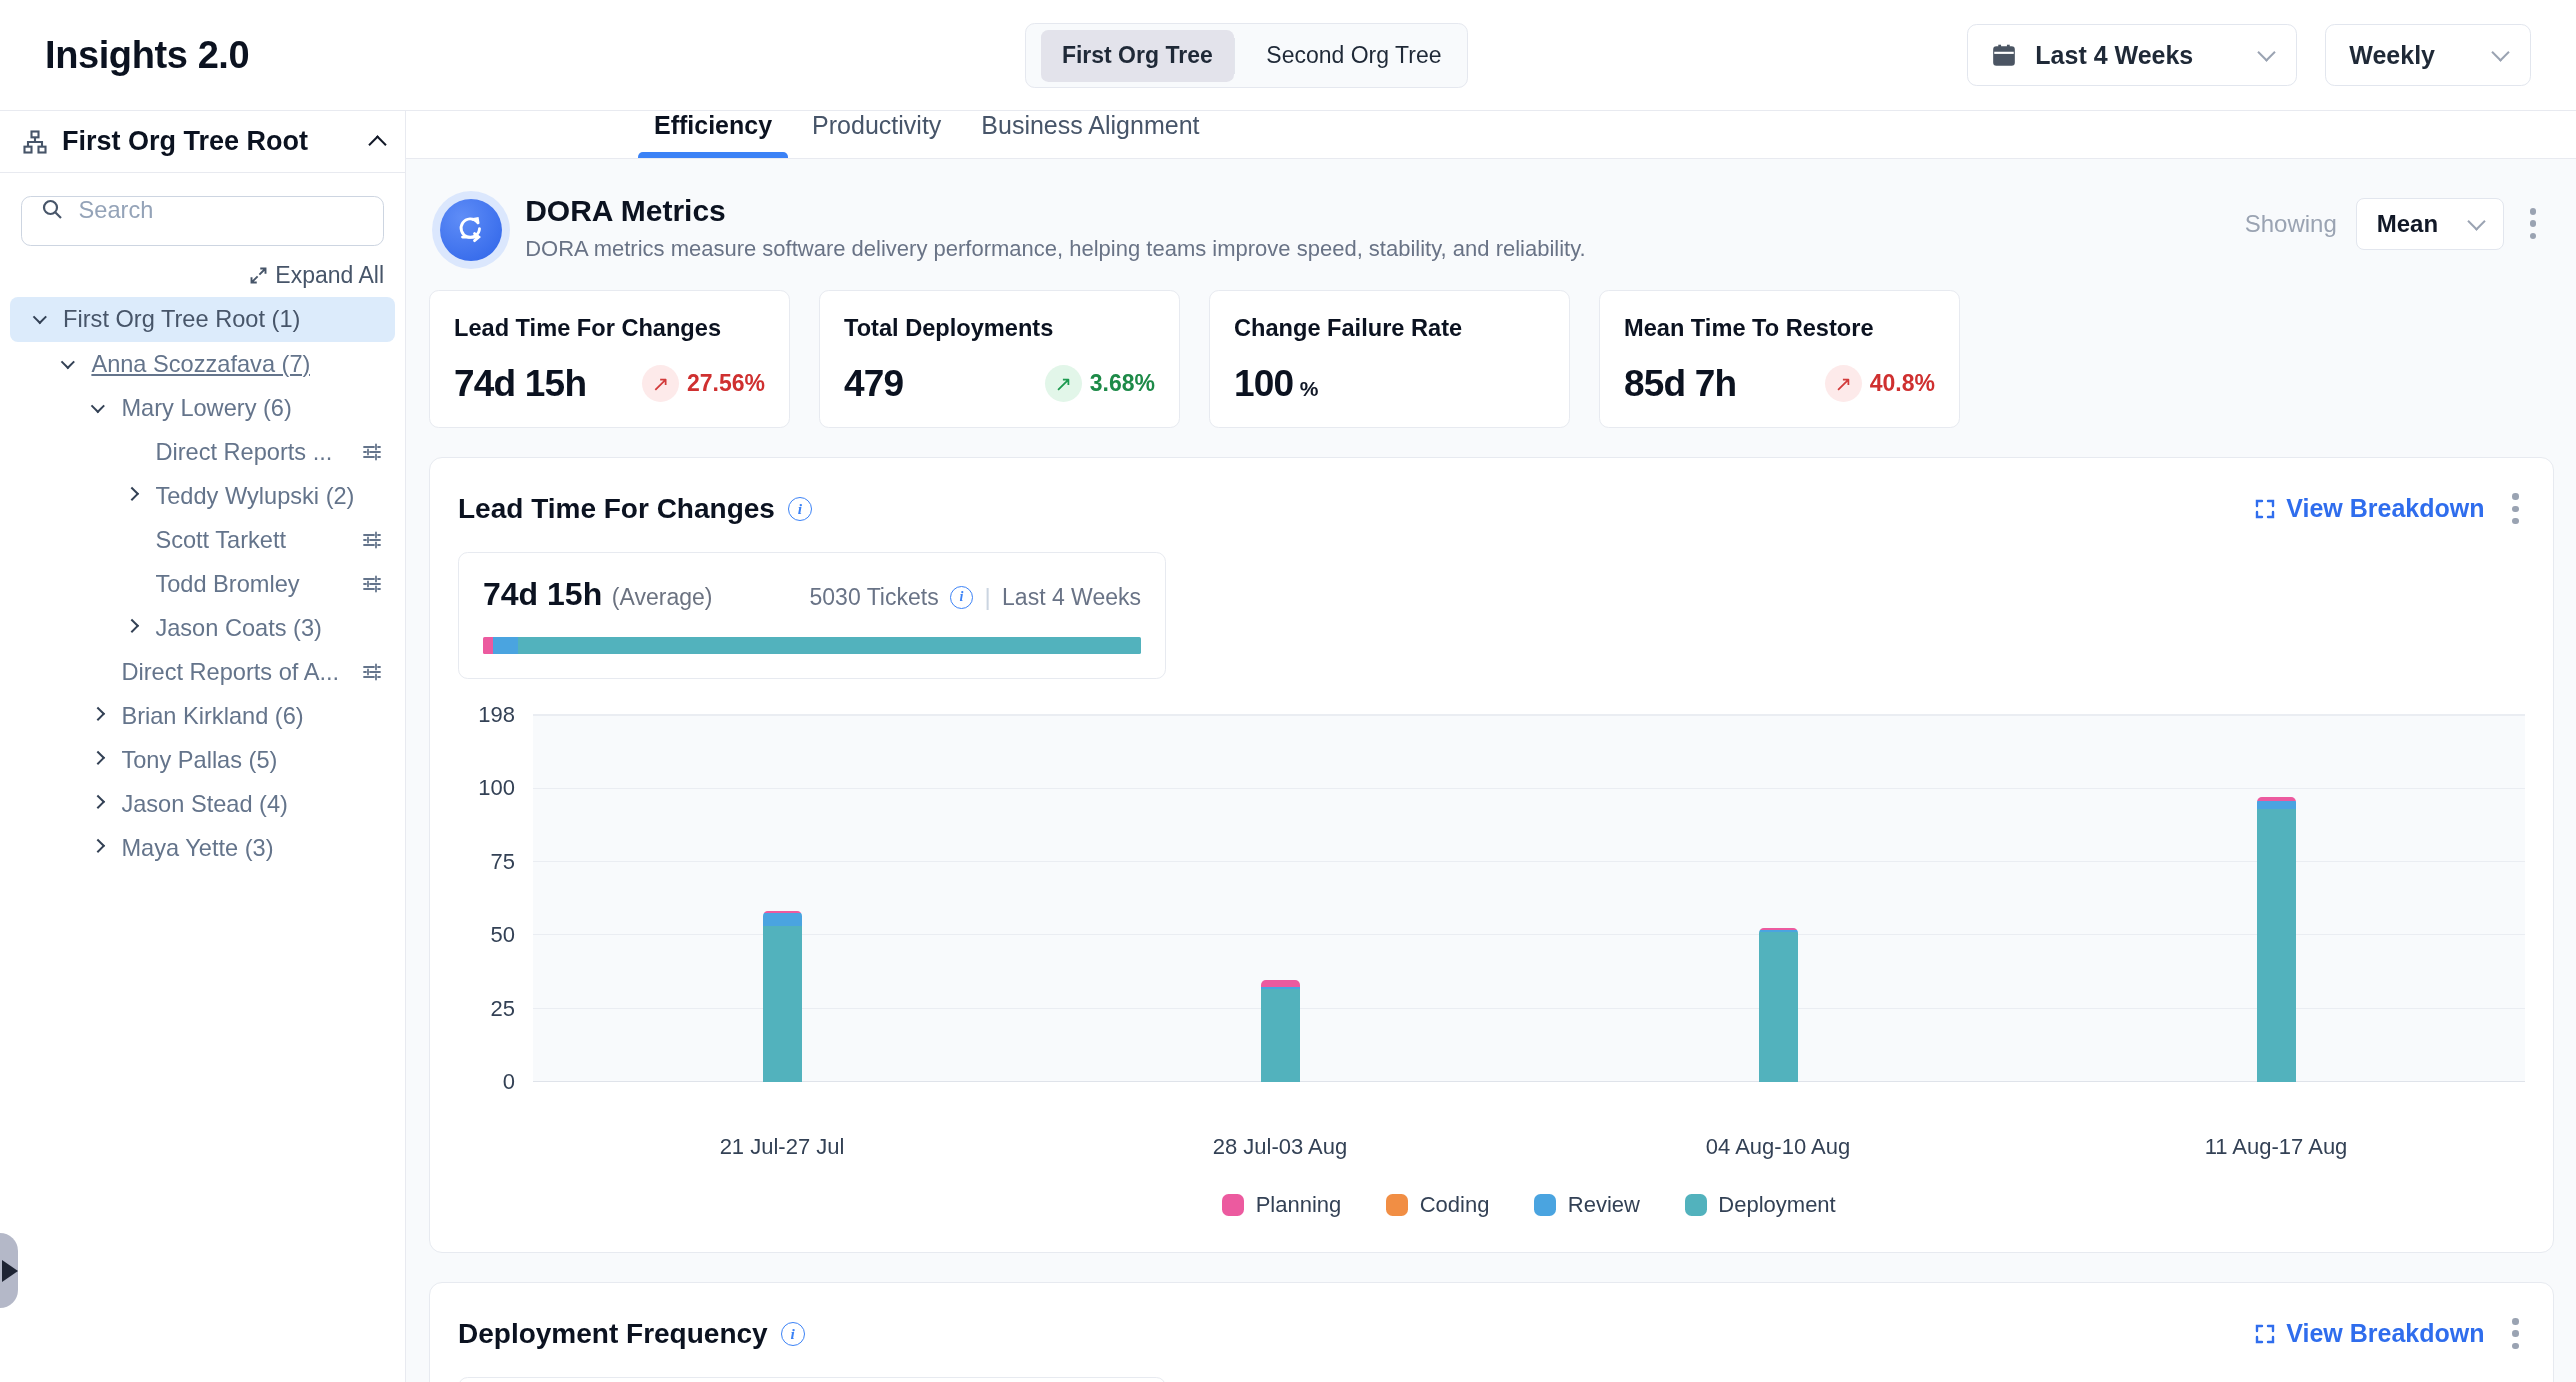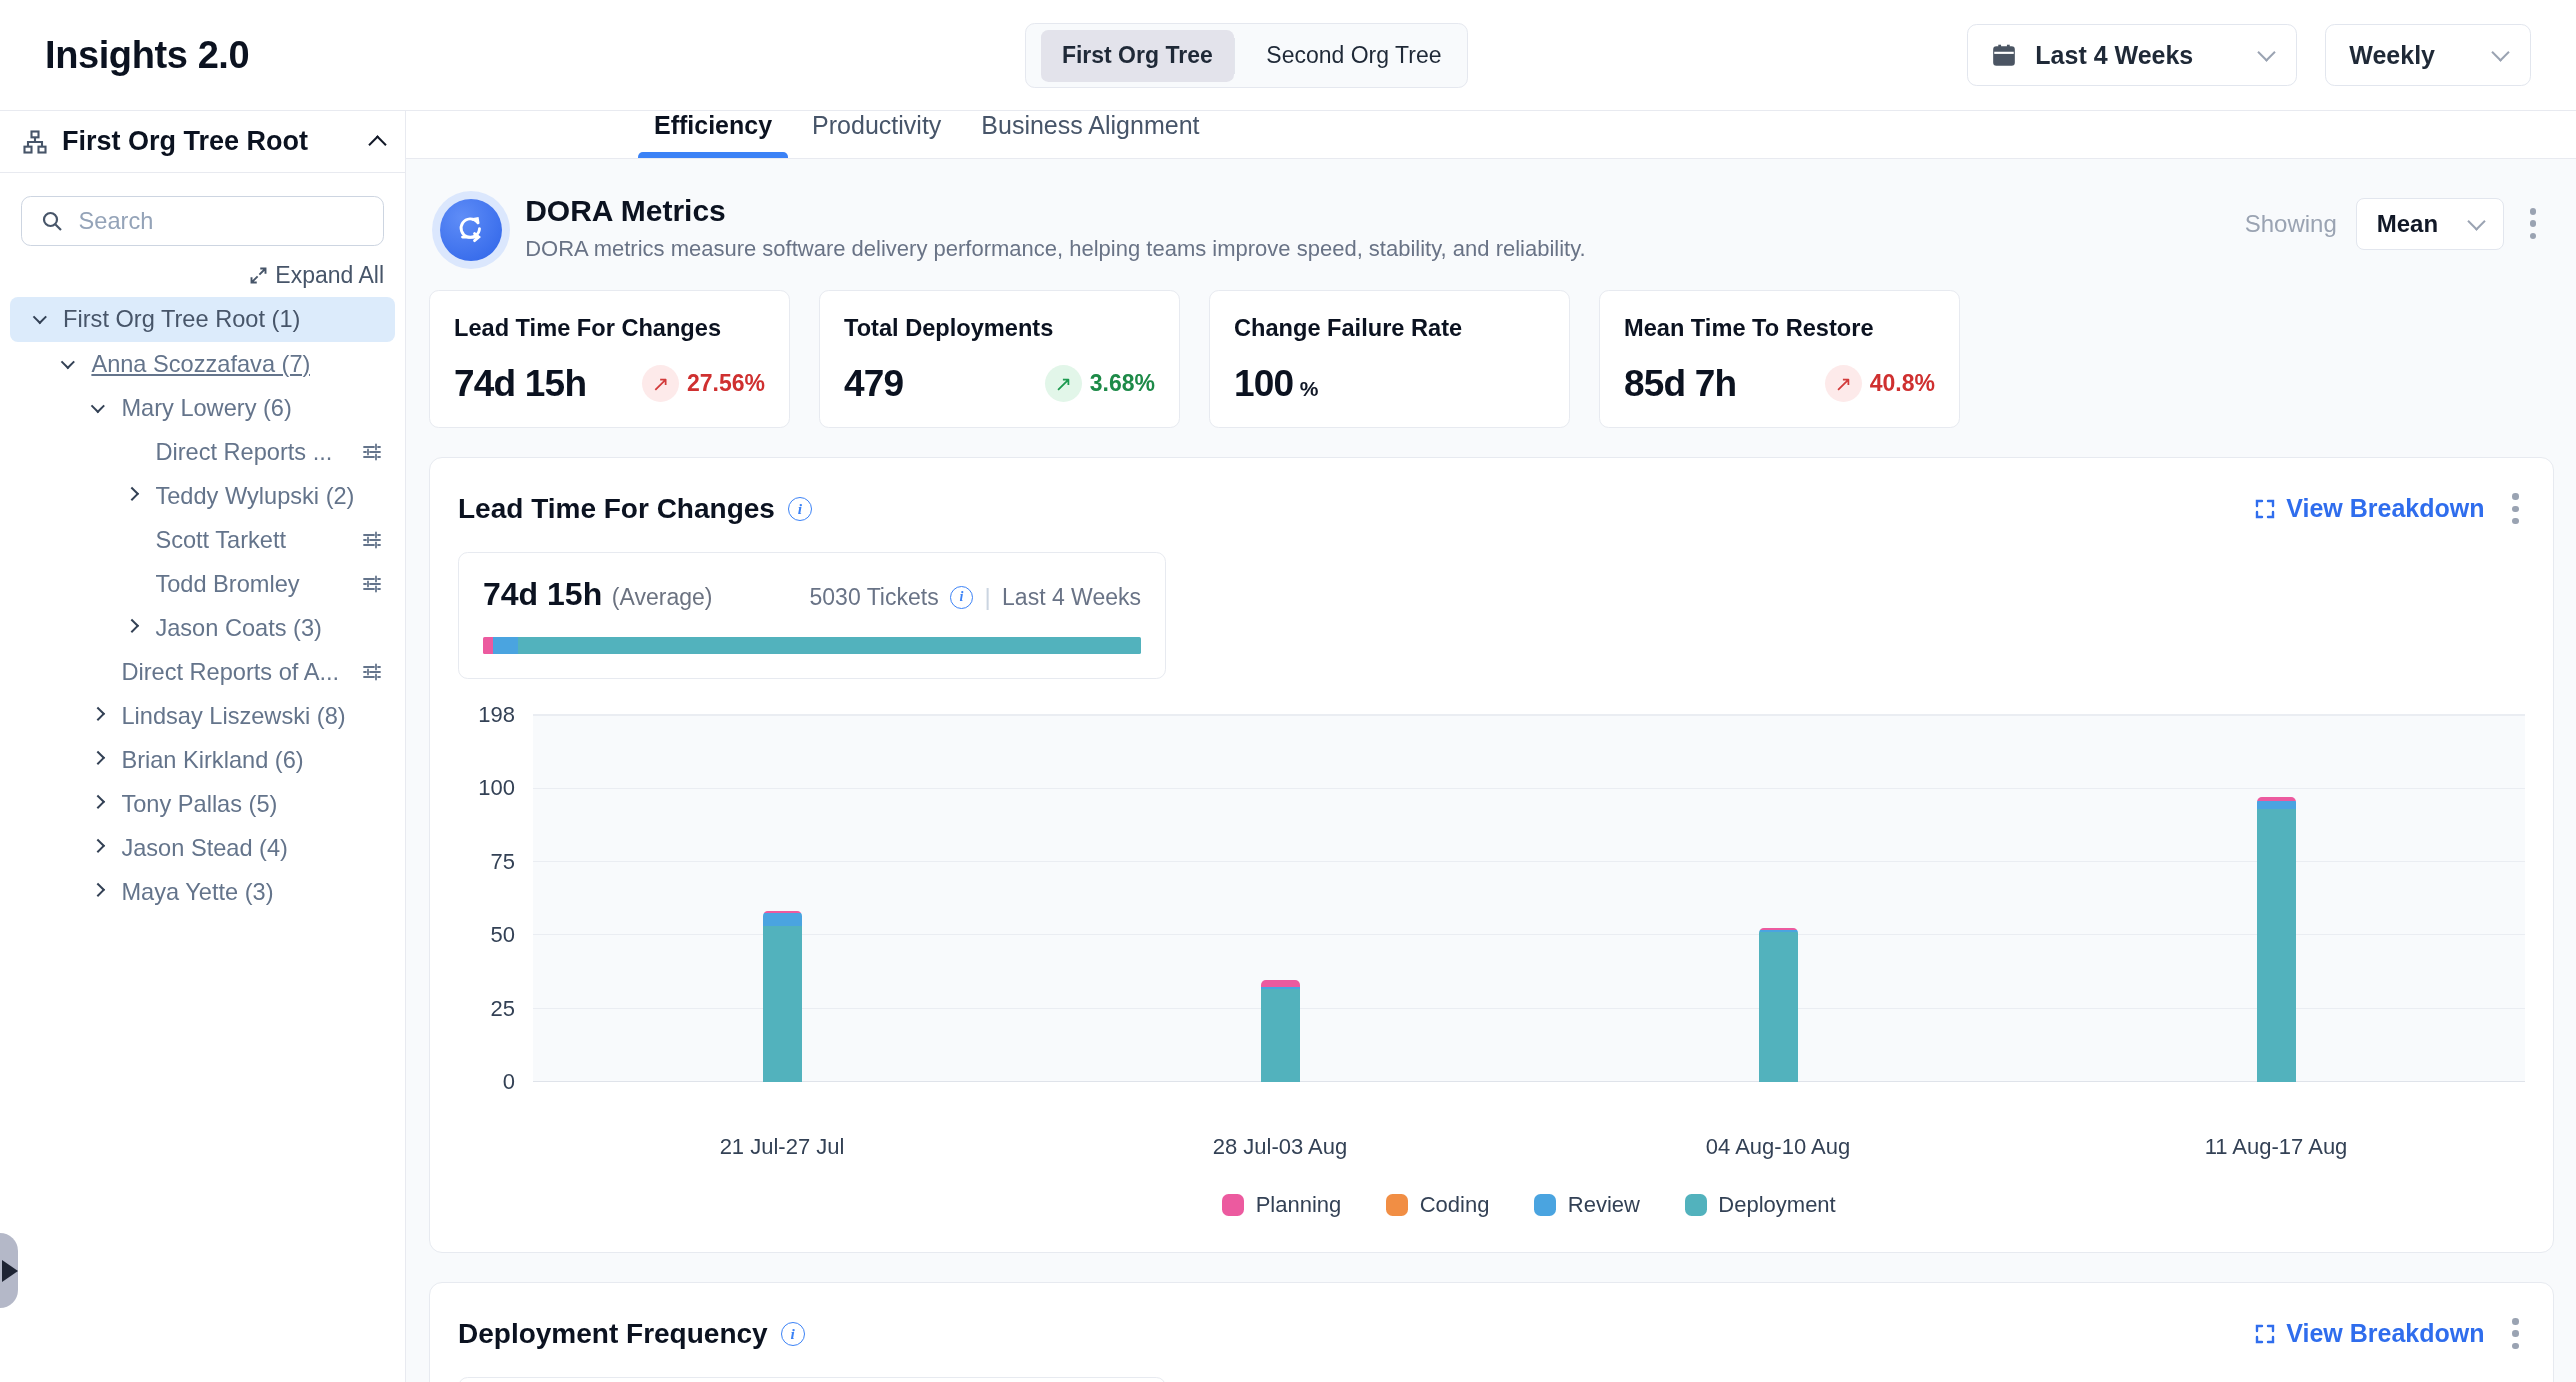--- a/index.html
+++ b/index.html
@@ -36,21 +36,21 @@
   .shell { display:flex; height:1271px; }
   
   .sidebar { width:406px; background:#fff; border-right:1.6px solid #e8eaf0; flex-shrink:0; }
   .side-head {
     height:62px; display:flex; align-items:center; gap:13px; padding:0 21px;
     border-bottom:1.6px solid #e8eaf0;
   }
   .side-head .name { font-size:27px; font-weight:700; color:#0b1220; flex:1; }
   .search-box {
     margin:23px 21px 0 21px; height:50px; border:1.6px solid #cdd5e1; border-radius:9.7px;
-    display:flex; align-items:center; gap:14.6px; padding:0 18px; background:#fff;
+    display:flex; align-items:flex-start; gap:14.6px; padding:0 18px; background:#fff;
   }
   .search-box input { border:none; outline:none; font-size:23.6px; color:#334155; width:100%; font-family:inherit; background:transparent; }
   .search-box input::placeholder { color:#94a3b8; }
   .expand-all { display:flex; justify-content:flex-end; align-items:center; gap:6.5px; margin:16px 21px 8px 0; color:#475569; font-size:23px; cursor:pointer; }
   .tree { margin-top:4.9px; }
   .tree-item { height:44px; display:flex; align-items:center; font-size:23.6px; color:#64748b; padding-right:21px; cursor:pointer; }
   .tree-item .car { width:24px; flex-shrink:0; display:flex; align-items:center; justify-content:center; }
   .tree-item .car .chev { width:9.7px; height:9.7px; border-width:2.4px; border-color:#334155; }
   .tree-item .t-label { margin-left:11.4px; white-space:nowrap; overflow:hidden; text-overflow:ellipsis; }
   .tree-item.selected { background:#dcebfb; border-radius:8px; margin:0 9.7px 0 9.7px; padding-right:11.4px; color:#475569; height:45px; }
@@ -263,26 +263,20 @@
         </div>
         <div class="tree-item" style="padding-left: 86px;">
           <span class="car"></span>
           <span class="t-label">Direct Reports of A...</span>
           <span class="spacer"></span>
           <span>
             <svg class="filter-ic" width="24" height="24" viewBox="0 0 24 24" fill="none" stroke="#64748b" stroke-width="1.8" stroke-linecap="round">
               <path d="M4 7h10M18 7h2M16 4.5v5M4 12h2M10 12h10M8 9.5v5M4 17h10M18 17h2M16 14.5v5"></path>
             </svg>
           </span>
-        </div>
-        <div class="tree-item" style="padding-left: 86px;">
-          <span class="car">
-            <span class="chev right"></span>
-          </span>
-          <span class="t-label">Lindsay Liszewski (8)</span>
         </div>
         <div class="tree-item" style="padding-left: 86px;">
           <span class="car">
             <span class="chev right"></span>
           </span>
           <span class="t-label">Brian Kirkland (6)</span>
         </div>
         <div class="tree-item" style="padding-left: 86px;">
           <span class="car">
             <span class="chev right"></span>

